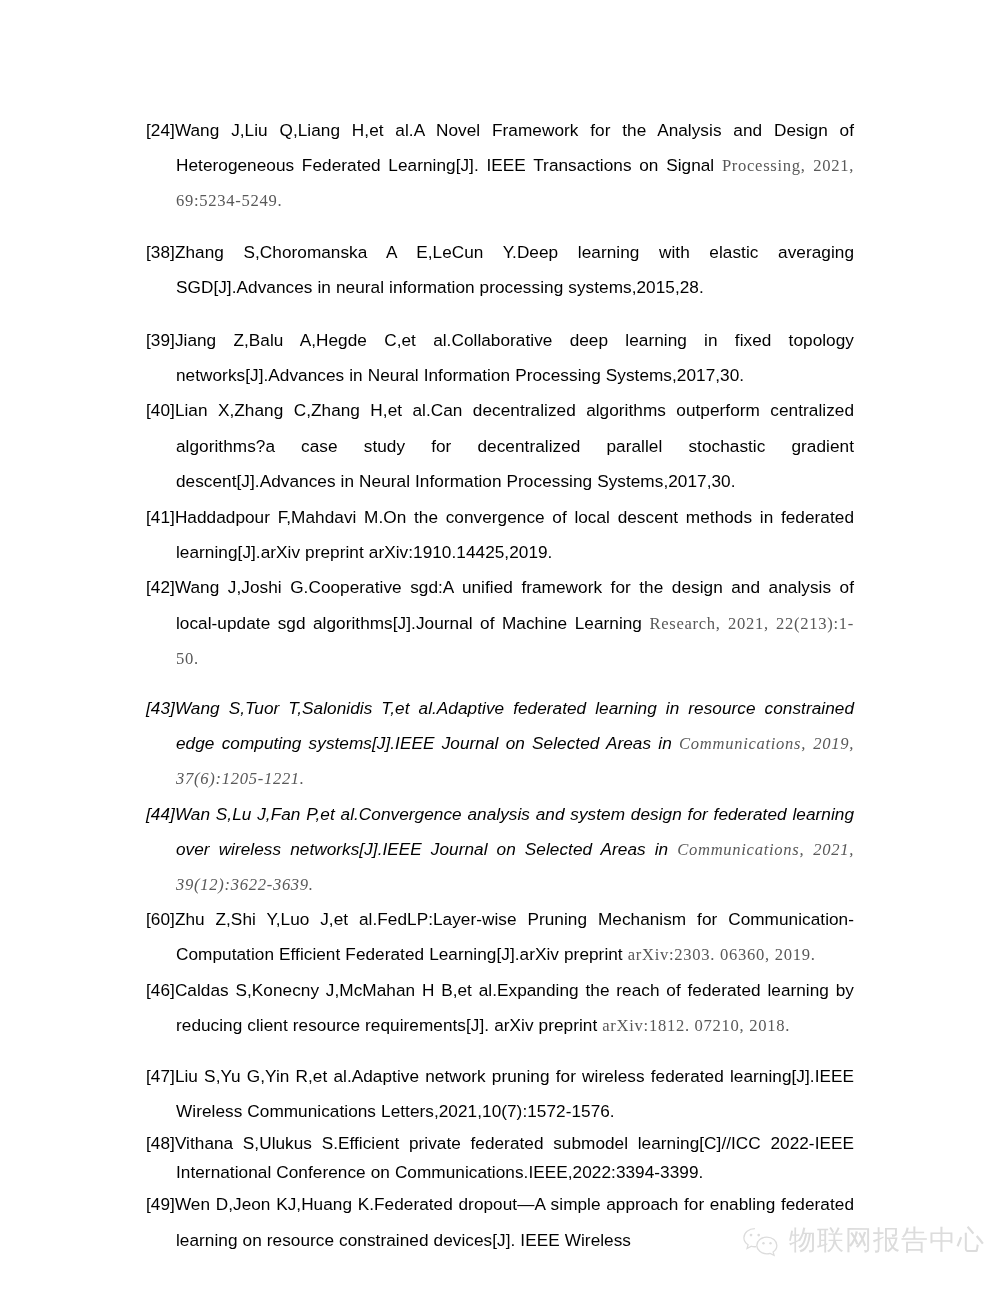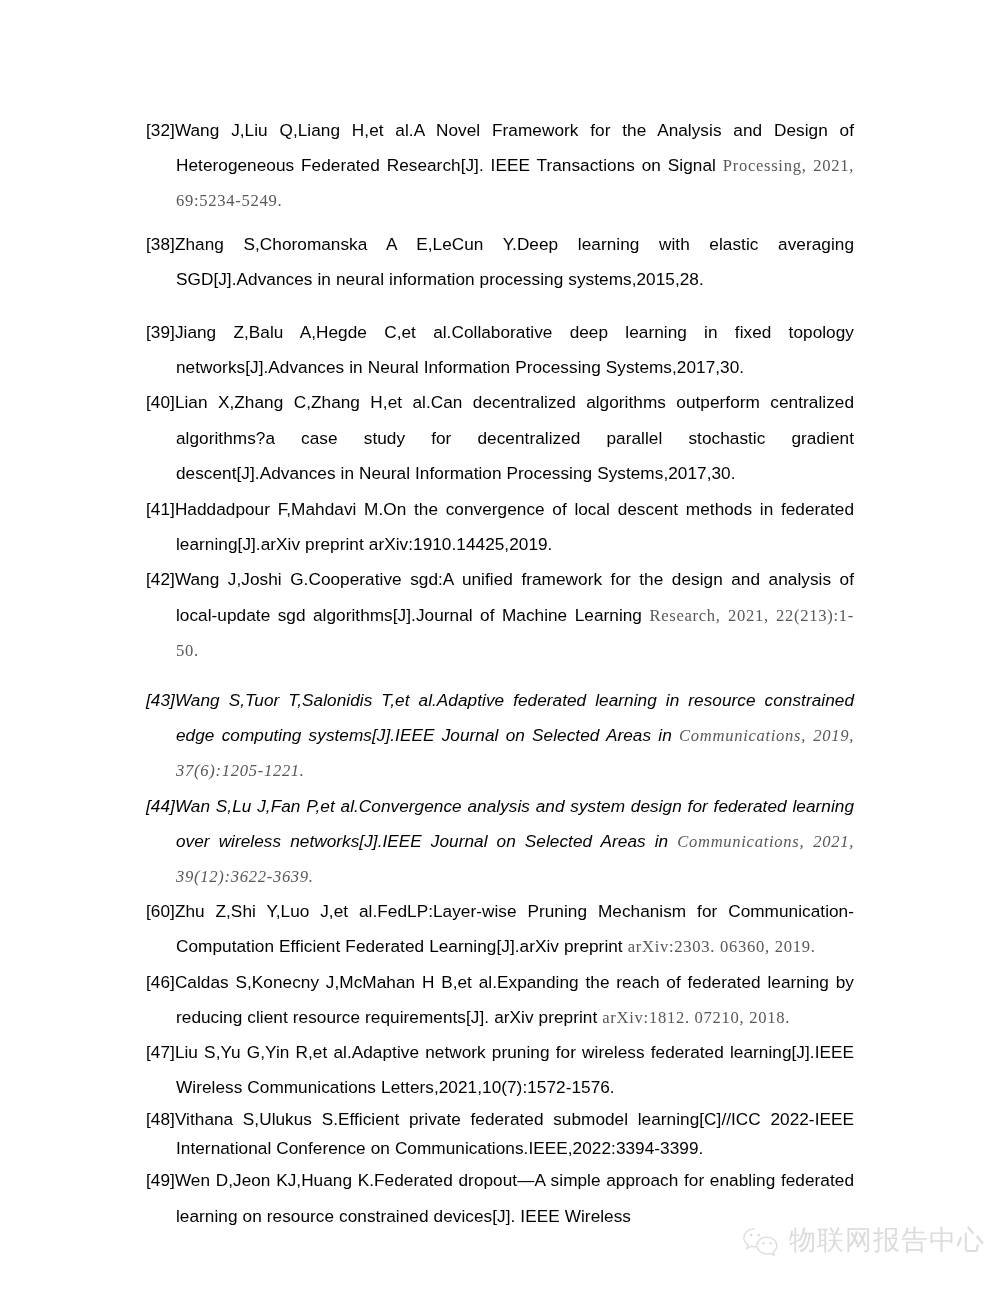--- a/index.html
+++ b/index.html
@@ -57,30 +57,30 @@
     word-spacing: 0px;
   }
 
   
   .ref.loose {
     line-height: 29px;
   }
 
   
   .ref.r37 { margin-top: 0px; }
-  .ref.r38 { margin-top: 8px; }
+  .ref.r38 { margin-top: 16px; }
   .ref.r39 { margin-top: 18px; }
   .ref.r40 { margin-top: 0px; }
   .ref.r41 { margin-top: 1px; }
   .ref.r42 { margin-top: 0px; }
   .ref.r43 { margin-top: 15px; font-style: italic; }
   .ref.r44 { margin-top: 0px; font-style: italic; }
   .ref.r45 { margin-top: 0px; }
   .ref.r46 { margin-top: 0px; }
-  .ref.r47 { margin-top: 0px; }
+  .ref.r47 { margin-top: 16px; }
   .ref.r48 { margin-top: 0px; }
   .ref.r49 { margin-top: 0px; }
 
   
   #watermark {
     position: absolute;
     left: 742px;
     top: 1218px;
     width: 230px;
     height: 48px;
@@ -103,21 +103,21 @@
     white-space: nowrap;
     letter-spacing: 1px;
   }
 </style>
 </head>
 <body>
 
 <div id="page">
 
   <div id="refs">
-      <p class="ref r37"><span>[32]</span><span>Wang J,Liu Q,Liang H,et al.A Novel Framework for the Analysis and Design of Heterogeneous Federated Research[J]. IEEE Transactions on Signal </span><span class="detail">Processing, 2021, 69:5234-5249.</span></p>
+      <p class="ref r37"><span>[24]</span><span>Wang J,Liu Q,Liang H,et al.A Novel Framework for the Analysis and Design of Heterogeneous Federated Learning[J]. IEEE Transactions on Signal </span><span class="detail">Processing, 2021, 69:5234-5249.</span></p>
       <p class="ref r38"><span>[38]</span><span>Zhang S,Choromanska A E,LeCun Y.Deep learning with elastic averaging SGD[J].Advances in neural information processing systems,2015,28.</span></p>
       <p class="ref r39"><span>[39]</span><span>Jiang Z,Balu A,Hegde C,et al.Collaborative deep learning in fixed topology networks[J].Advances in Neural Information Processing Systems,2017,30.</span></p>
       <p class="ref r40"><span>[40]</span><span>Lian X,Zhang C,Zhang H,et al.Can decentralized algorithms outperform centralized algorithms?a case study for decentralized parallel stochastic gradient descent[J].Advances in Neural Information Processing Systems,2017,30.</span></p>
       <p class="ref r41"><span>[41]</span><span>Haddadpour F,Mahdavi M.On the convergence of local descent methods in federated learning[J].arXiv preprint arXiv:1910.14425,2019.</span></p>
       <p class="ref r42"><span>[42]</span><span>Wang J,Joshi G.Cooperative sgd:A unified framework for the design and analysis of local-update sgd algorithms[J].Journal of Machine Learning </span><span class="detail">Research, 2021, 22(213):1-50.</span></p>
       <p class="ref r43"><span>[43]</span><span>Wang S,Tuor T,Salonidis T,et al.Adaptive federated learning in resource constrained edge computing systems[J].IEEE Journal on Selected Areas in </span><span class="detail">Communications, 2019, 37(6):1205-1221.</span></p>
       <p class="ref r44"><span>[44]</span><span>Wan S,Lu J,Fan P,et al.Convergence analysis and system design for federated learning over wireless networks[J].IEEE Journal on Selected Areas in </span><span class="detail">Communications, 2021, 39(12):3622-3639.</span></p>
       <p class="ref r45"><span>[60]</span><span>Zhu Z,Shi Y,Luo J,et al.FedLP:Layer-wise Pruning Mechanism for Communication-Computation Efficient Federated Learning[J].arXiv preprint </span><span class="detail">arXiv:2303. 06360, 2019.</span></p>
       <p class="ref r46"><span>[46]</span><span>Caldas S,Konecny J,McMahan H B,et al.Expanding the reach of federated learning by reducing client resource requirements[J]. arXiv preprint </span><span class="detail">arXiv:1812. 07210, 2018.</span></p>
       <p class="ref r47"><span>[47]</span><span>Liu S,Yu G,Yin R,et al.Adaptive network pruning for wireless federated learning[J].IEEE Wireless Communications Letters,2021,10(7):1572-1576.</span></p>

